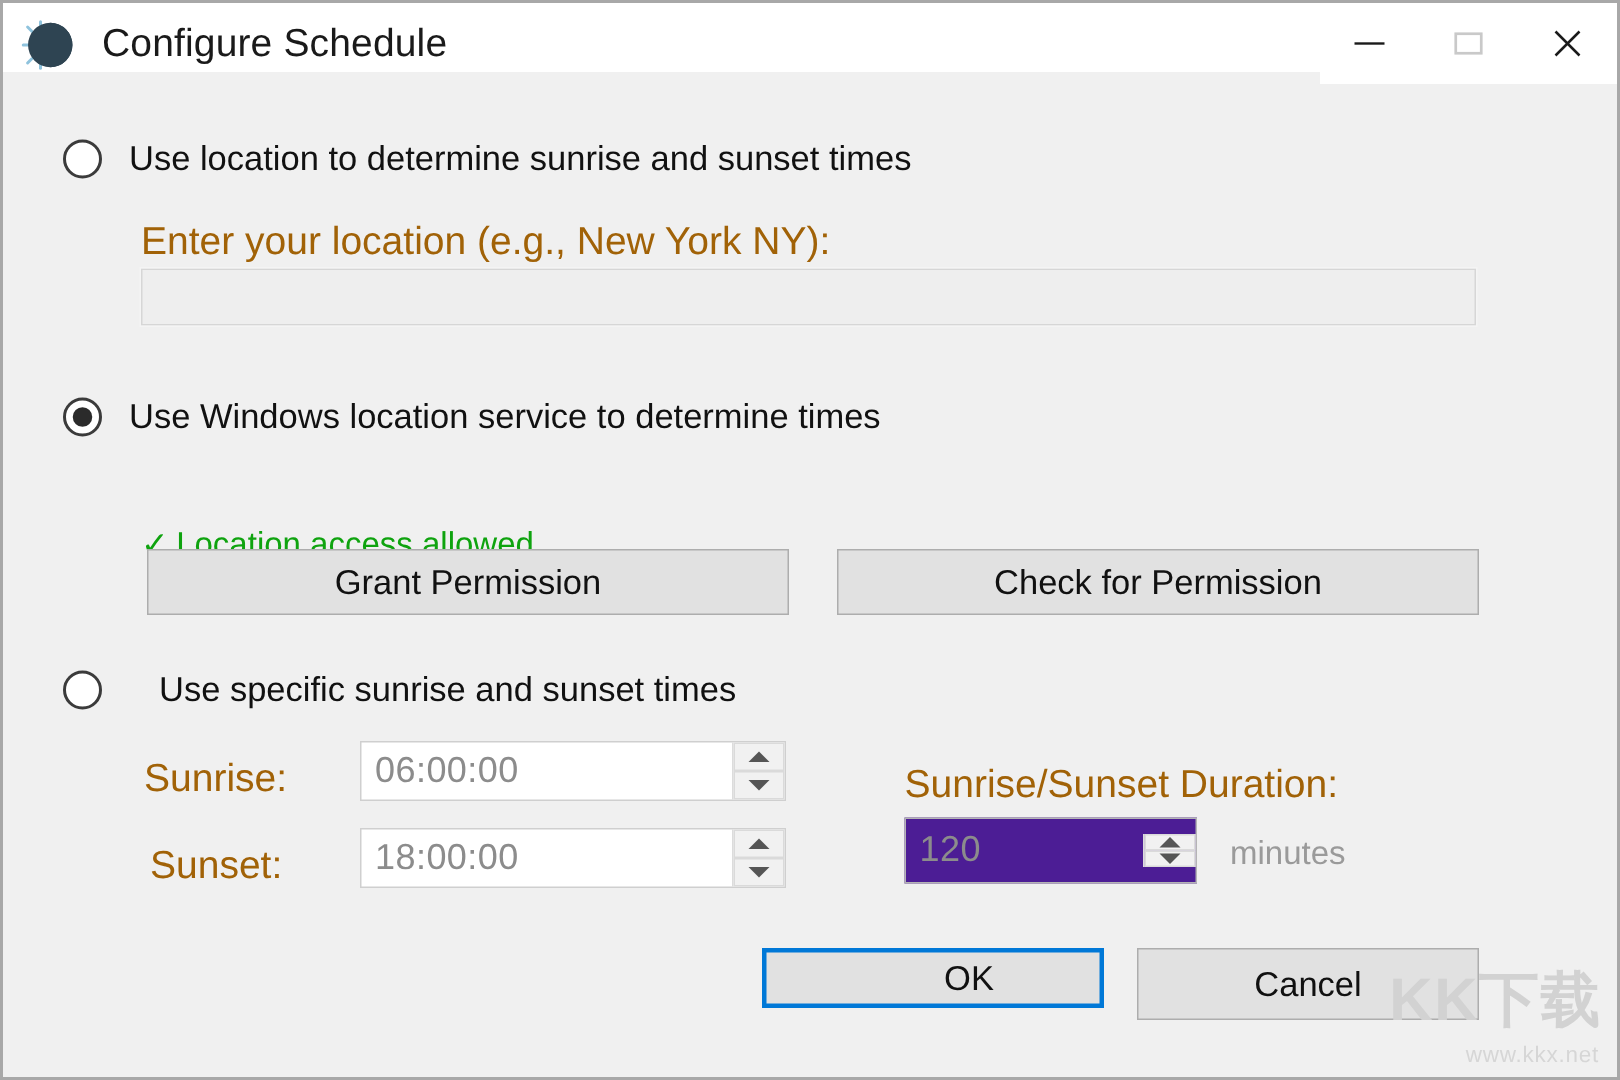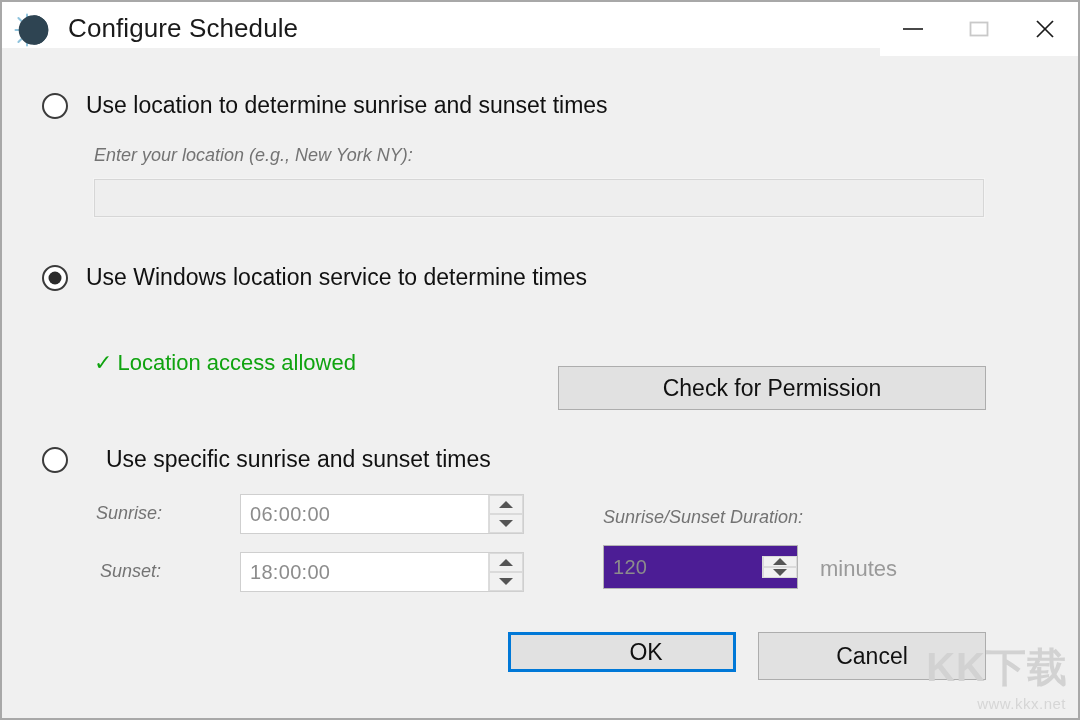--- a/index.html
+++ b/index.html
@@ -109,24 +109,23 @@
   .radio-label {
     margin-left: 18px;
     font-size: 23px;
     color: #111111;
     white-space: nowrap;
   }
 
   
   .sub-label {
     position: absolute;
-    font-size: 18px;
-    color: #737373;
-    white-space: nowrap;
-    font-style: italic;
+    font-size: 26px;
+    color: #a16207;
+    white-space: nowrap;
   }
 
   
   .textfield-disabled {
     position: absolute;
     box-sizing: border-box;
     background: #eeeeee;
     border: 1px solid #d6d6d6;
     outline: 1px solid #f4f4f4;
   }
@@ -170,21 +169,21 @@
   .spinbox.dim {
     background: #4c1d95;
     border: 1px solid #b4b4b4;
     align-items: center;
   }
   .spin-value {
     flex: 1 1 auto;
     display: flex;
     align-items: center;
     padding-left: 9px;
-    font-size: 20px;
+    font-size: 24px;
     color: #8c8c8c;
     letter-spacing: 0.3px;
   }
   .spin-arrows {
     flex: 0 0 auto;
     width: 34px;
     display: flex;
     flex-direction: column;
     border-left: 1px solid #dcdcdc;
   }
@@ -297,20 +296,21 @@
 
     <div class="radio-row" style="left:40px; top:208px;">
       <span class="radio checked"></span>
       <span class="radio-label">Use Windows location service to determine times</span>
     </div>
 
     <div class="status-line" style="left:92px; top:264px;">
       <span class="status-check">✓</span><span>Location access allowed</span>
     </div>
 
+    <div class="pbtn" style="left:96px; top:310px; width:428px; height:44px;">Grant Permission</div>
 
     <div class="pbtn" style="left:556px; top:310px; width:428px; height:44px;">Check for Permission</div>
 
     <div class="radio-row" style="left:40px; top:390px;gap:20px;">
       <span class="radio"></span>
       <span class="radio-label">Use specific sunrise and sunset times</span>
     </div>
 
     <div class="sub-label" style="left:94px; top:447px;">Sunrise:</div>
 

